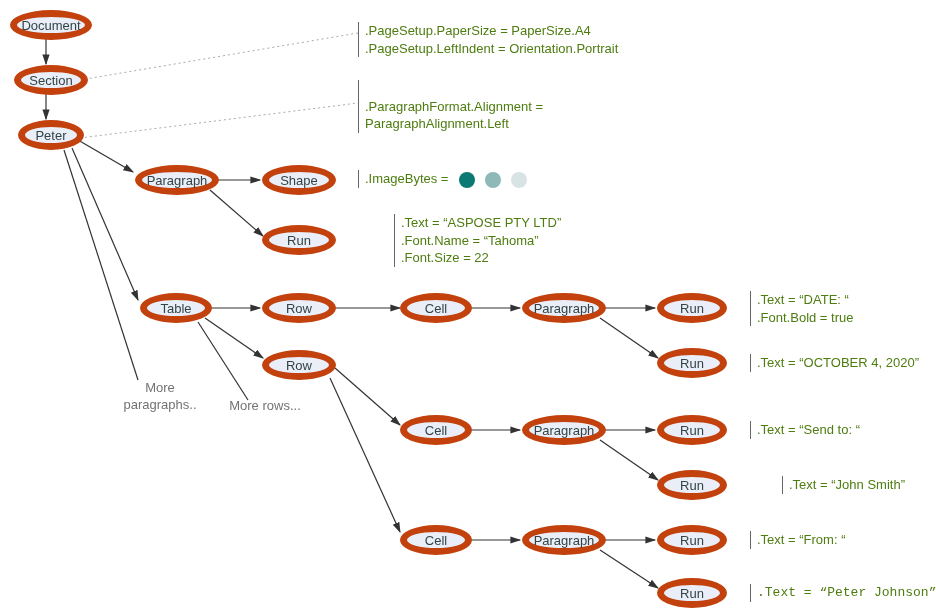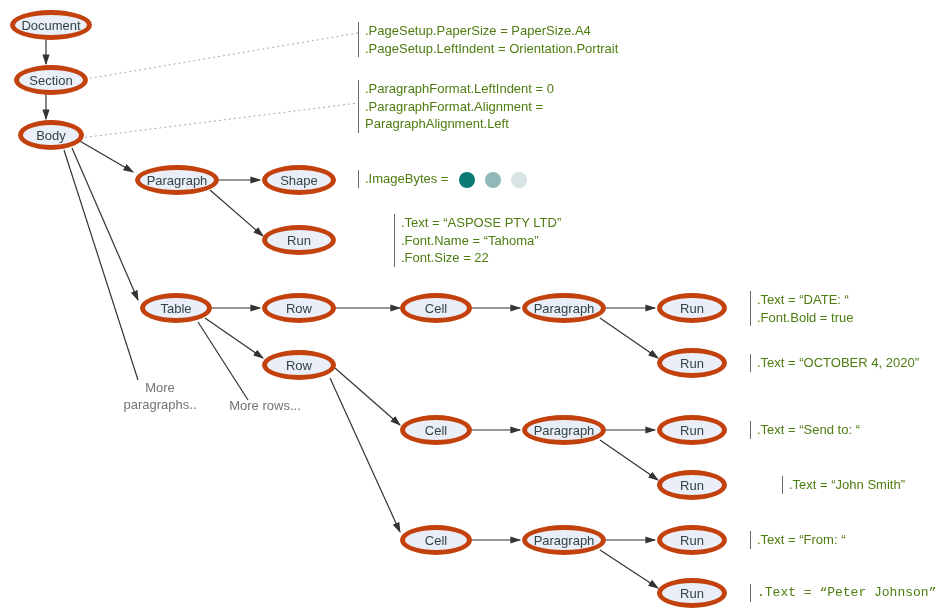--- a/index.html
+++ b/index.html
@@ -10,21 +10,21 @@
     font-family: Arial, Helvetica, sans-serif;
     font-size: 13px;
     color: #222;
     background: #fff;
     position: relative;
   }
   svg { position: absolute; top: 0; left: 0; }
 
   .node {
     position: absolute;
-    border: 5px solid #c2410c;
+    border: 7px solid #c2410c;
     border-radius: 50%;
     display: flex;
     align-items: center;
     justify-content: center;
     background: #e9eef8;
     box-sizing: border-box;
     font-size: 13px;
     color: #344;
     white-space: nowrap;
   }
@@ -111,21 +111,21 @@
 
   <line x1="470" y1="540" x2="520" y2="540" stroke="#333" stroke-width="1.2" marker-end="url(#arrow)"></line>
 
   <line x1="605" y1="540" x2="655" y2="540" stroke="#333" stroke-width="1.2" marker-end="url(#arrow)"></line>
 
   <line x1="600" y1="550" x2="658" y2="588" stroke="#333" stroke-width="1.2" marker-end="url(#arrow)"></line>
 </svg>
 
 <div class="node" style="left:10px; top:10px; width:82px; height:30px;">Document</div>
 <div class="node" style="left:14px; top:65px; width:74px; height:30px;">Section</div>
-<div class="node" style="left:18px; top:120px; width:66px; height:30px;">Body</div>
+<div class="node" style="left:18px; top:120px; width:66px; height:30px;">Peter</div>
 
 <div class="node" style="left:135px; top:165px; width:84px; height:30px;">Paragraph</div>
 
 <div class="node" style="left:262px; top:165px; width:74px; height:30px;">Shape</div>
 <div class="node" style="left:262px; top:225px; width:74px; height:30px;">Run</div>
 
 <div class="node" style="left:140px; top:293px; width:72px; height:30px;">Table</div>
 <div class="node" style="left:262px; top:293px; width:74px; height:30px;">Row</div>
 <div class="node" style="left:262px; top:350px; width:74px; height:30px;">Row</div>
 
@@ -146,21 +146,21 @@
 
 <div class="annot" style="left:358px; top:22px;">
   <span class="bar">
     <span>.PageSetup.PaperSize = PaperSize.A4</span><br>
     <span>.PageSetup.LeftIndent = Orientation.Portrait</span>
   </span>
 </div>
 
 <div class="annot" style="left:358px; top:80px;">
   <span class="bar">
-    <span>.ParagraphFormat.LeftIndent = 0</span><br>
+    <br>
     <span>.ParagraphFormat.Alignment =</span><br>
     <span>ParagraphAlignment.Left</span>
   </span>
 </div>
 
 <div class="annot" style="left:358px; top:170px;">
   <span class="bar">
     <span>.ImageBytes =</span>
     &nbsp;
     <span class="dot" style="background:#0b7a74"></span>

